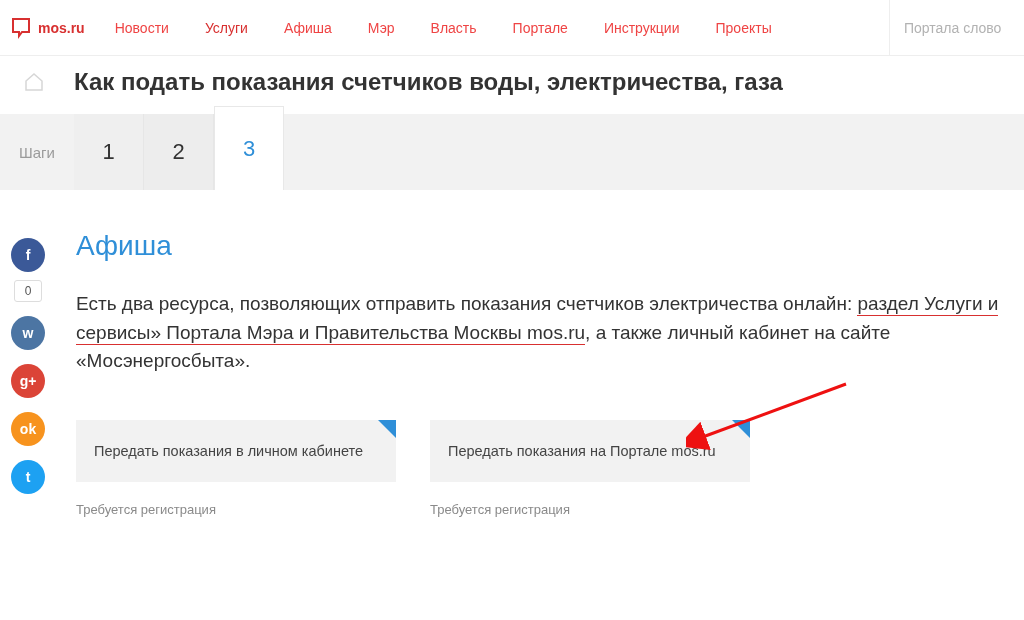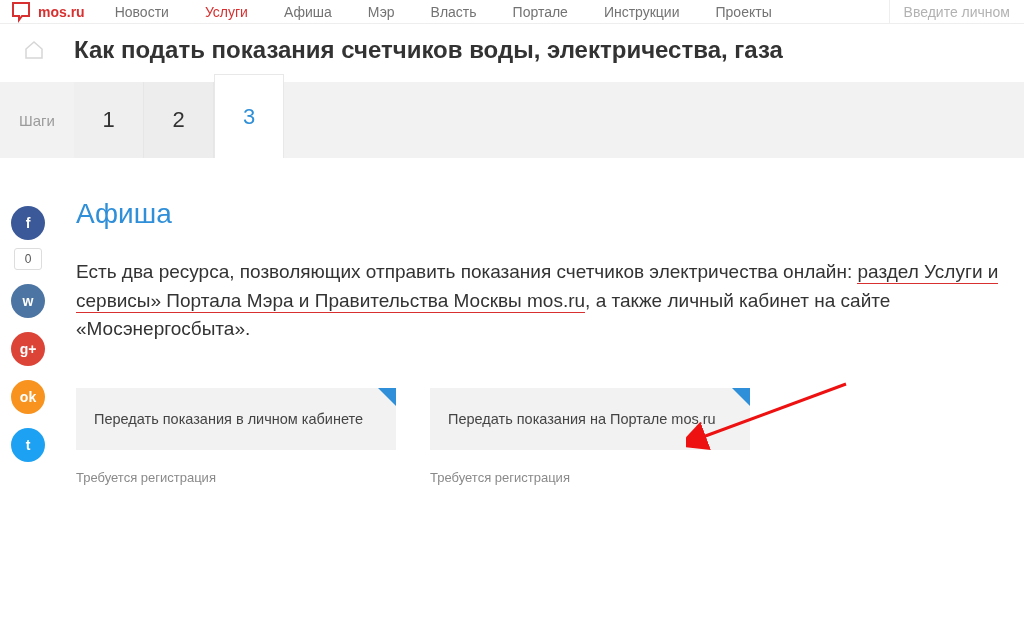--- a/index.html
+++ b/index.html
@@ -9,42 +9,42 @@
     width: 1024px;
     height: 620px;
     overflow: hidden;
     color: #333;
     position: relative;
   }
   
   .topbar {
     display: flex;
     align-items: center;
-    height: 24px;
+    height: 56px;
     border-bottom: 1px solid #eee;
   }
   .logo {
     display: flex;
     align-items: center;
     padding: 0 12px 0 10px;
     color: #d83030;
     font-weight: 700;
     font-size: 14px;
     gap: 6px;
   }
   .logo svg { display: block; }
   .nav {
     display: flex;
     height: 100%;
     flex: 1;
   }
   .nav-item {
     padding: 0 18px;
     font-size: 14px;
-    color: #737373;
+    color: #ef4444;
     display: flex;
     align-items: center;
     cursor: pointer;
   }
   .nav-item.active { color: #d83030; }
   .search {
     border-left: 1px solid #eee;
     height: 100%;
     display: flex;
     align-items: center;
@@ -225,21 +225,21 @@
     <div class="nav-item">Новости</div>
     <div class="nav-item active">Услуги</div>
     <div class="nav-item">Афиша</div>
     <div class="nav-item">Мэр</div>
     <div class="nav-item">Власть</div>
     <div class="nav-item">Портале</div>
     <div class="nav-item">Инструкции</div>
     <div class="nav-item">Проекты</div>
   </div>
   <div class="search">
-    <span>Введите личном</span>
+    <span>Портала слово</span>
   </div>
 </div>
 
 <div class="title-row">
   <div class="home-icon">
     <svg width="22" height="20" viewBox="0 0 22 20">
         <path d="M3 9l8-7 8 7v9H3z" fill="none" stroke="#d6d6d6" stroke-width="1.5"></path>
       </svg>
   </div>
   <h1 class="page-title">Как подать показания счетчиков воды, электричества, газа</h1>

